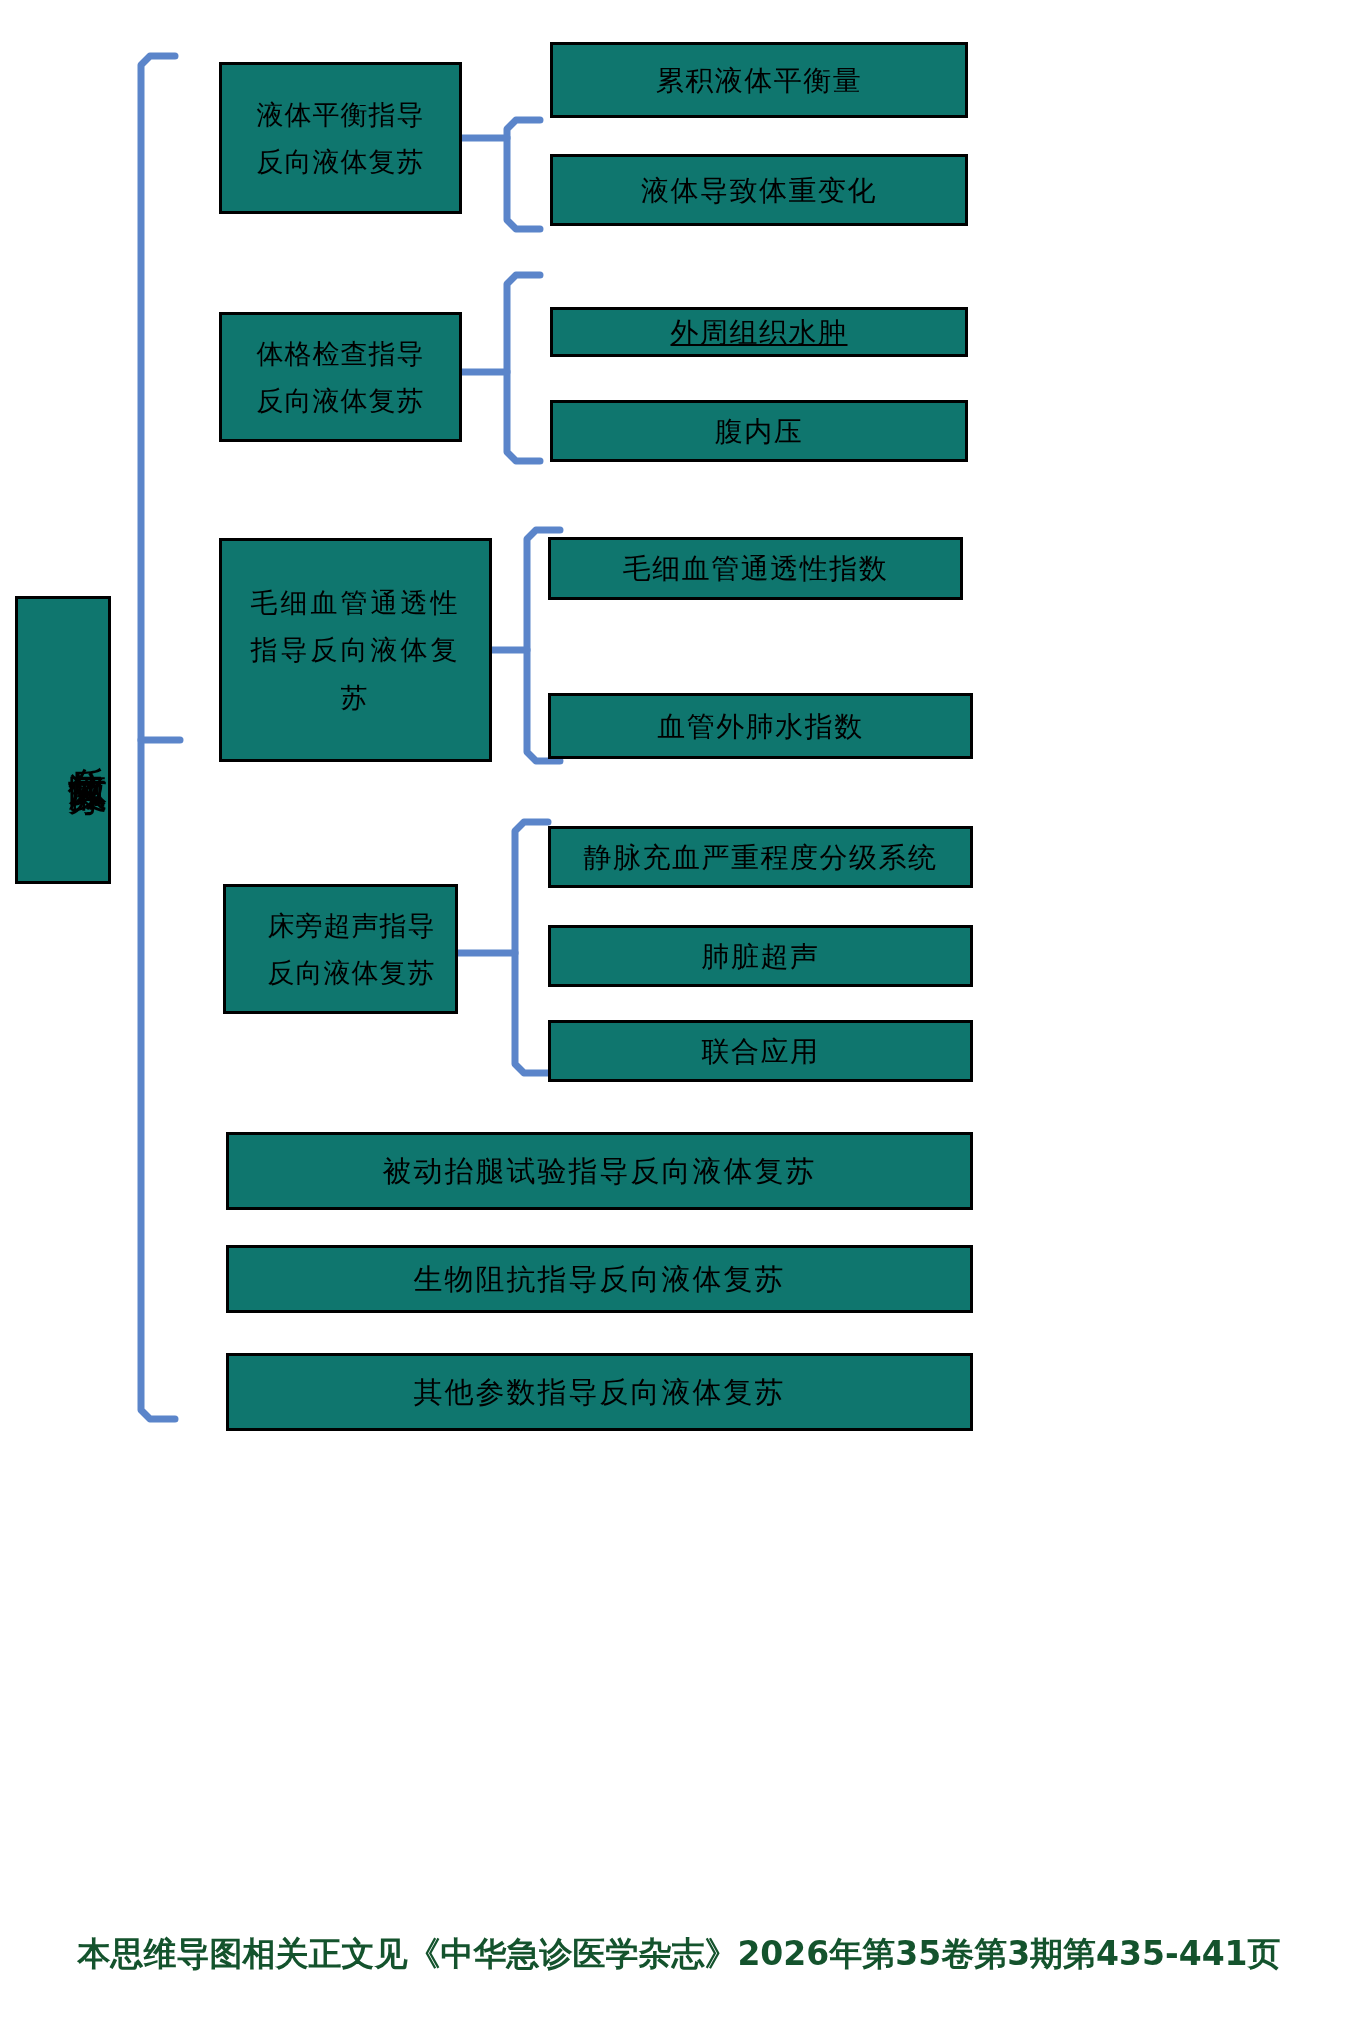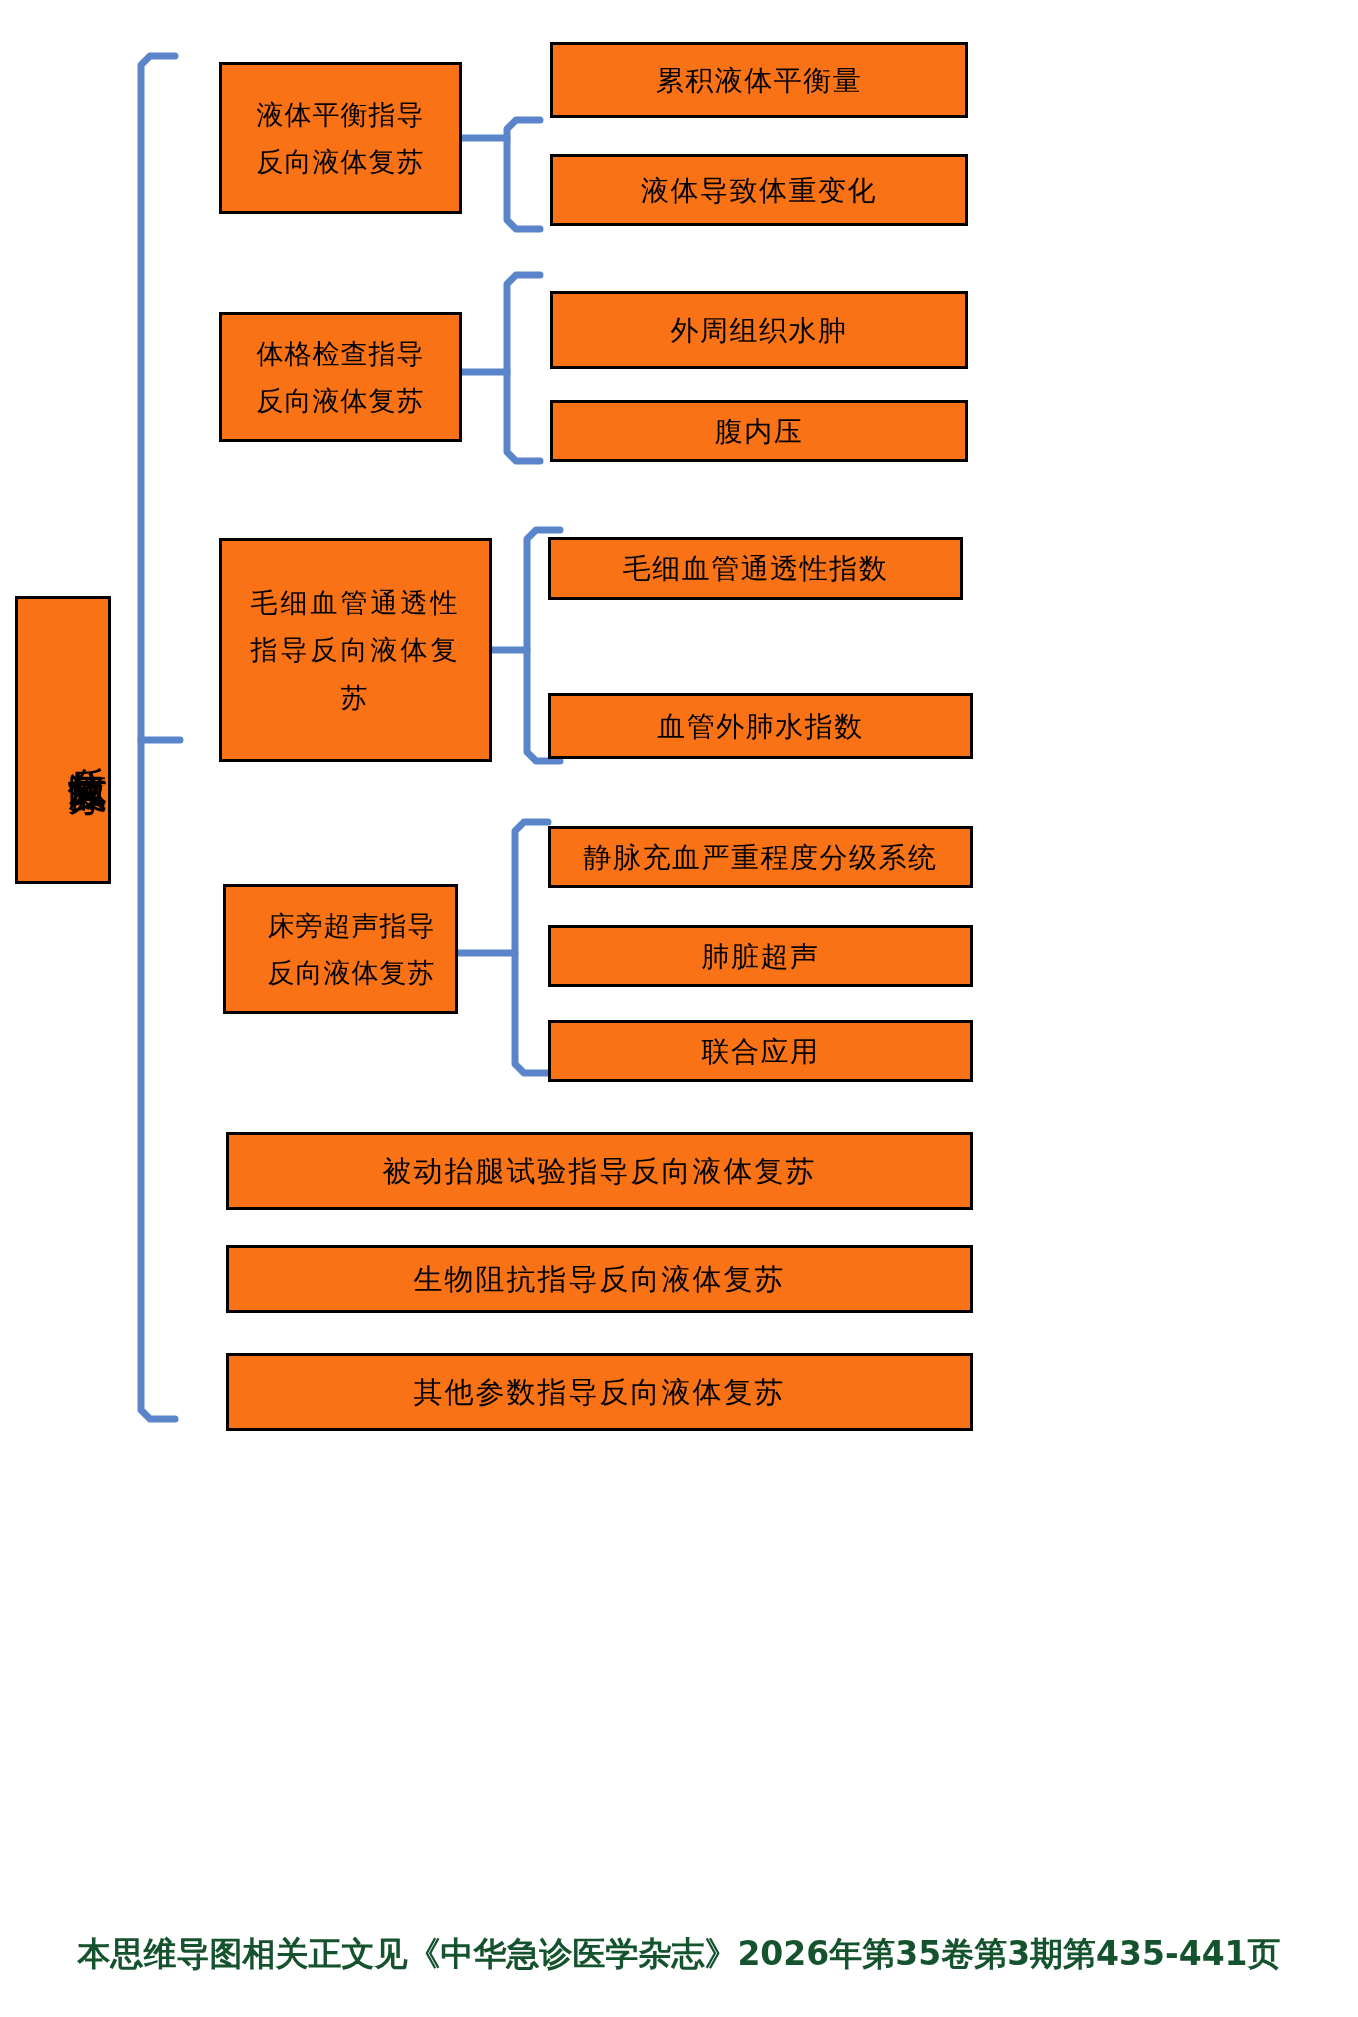--- a/index.html
+++ b/index.html
@@ -23,21 +23,21 @@
     left: 0;
     top: 0;
     width: 1358px;
     height: 2017px;
     pointer-events: none;
   }
   .node {
     position: absolute;
     box-sizing: border-box;
     border: 3px solid #000000;
-    background: #f97316;
+    background: #0f766e;
     display: flex;
     align-items: center;
     justify-content: center;
     text-align: center;
     color: #000000;
     font-family: "DejaVu Serif", "Liberation Serif", serif;
     line-height: 1.75;
   }
   .node .txt {
     display: block;
@@ -122,21 +122,21 @@
     <span class="txt">累积液体平衡量</span>
   </div>
   <div class="node leaf" style="left:550px; top:154px; width:418px; height:72px;">
     <span class="txt">液体导致体重变化</span>
   </div>
 
   <div class="node branch" style="left:219px; top:312px; width:243px; height:130px;">
     <span class="txt">体格检查指导
 反向液体复苏</span>
   </div>
-  <div class="node leaf" style="left:550px; top:291px; width:418px; height:78px;">
+  <div class="node leaf" style="left:550px; top:307px; width:418px; height:50px;text-decoration:underline;">
     <span class="txt">外周组织水肿</span>
   </div>
   <div class="node leaf" style="left:550px; top:400px; width:418px; height:62px;">
     <span class="txt">腹内压</span>
   </div>
 
   <div class="node branch spaced" style="left:219px; top:538px; width:273px; height:224px;">
     <span class="txt">毛细血管通透性
 指导反向液体复
 苏</span>

